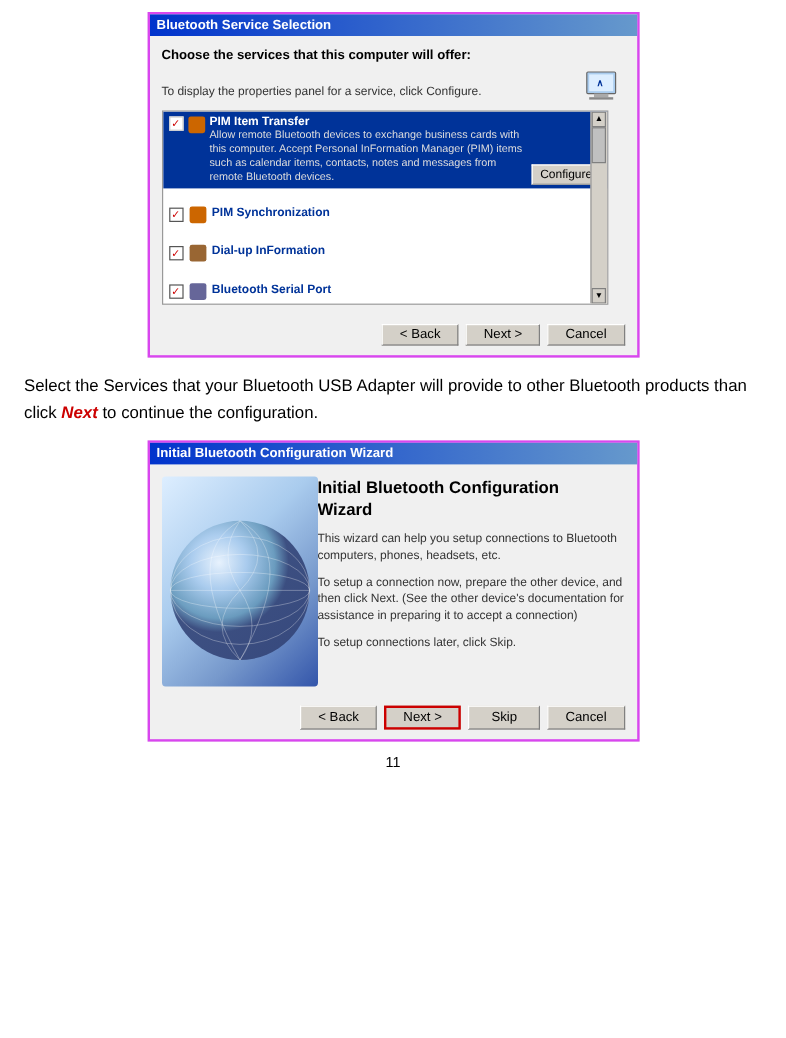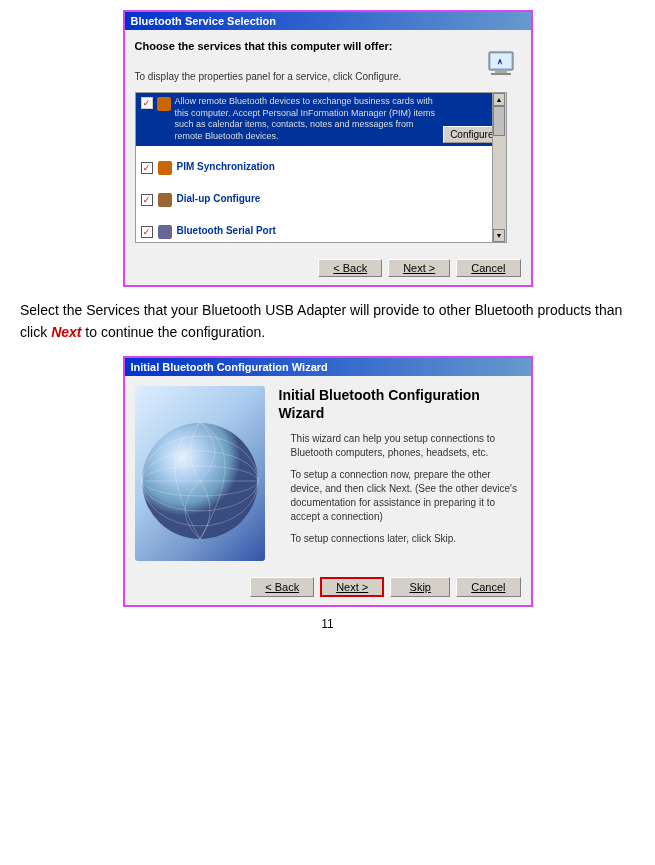--- a/index.html
+++ b/index.html
@@ -43,21 +43,21 @@
     }
     .d1-subtext {
       font-size: 10px;
       color: #333;
       margin-bottom: 8px;
       line-height: 1.4;
     }
     .d1-header-row {
       display: flex;
       justify-content: space-between;
-      align-items: center;
+      align-items: flex-end;
     }
     .d1-icon {
       width: 40px;
       height: 36px;
       flex-shrink: 0;
     }
     .service-list-container {
       border: 1px solid #999;
       background: #fff;
       position: relative;
@@ -113,21 +113,20 @@
     }
     .selected-content {
       flex: 1;
     }
 
     .dialog-buttons {
       display: flex;
       justify-content: flex-end;
       gap: 6px;
       padding: 6px 10px 8px;
-      text-decoration: underline;
     }
     .btn {
       background: #d4d0c8;
       border: 1px solid #808080;
       border-top-color: #fff;
       border-left-color: #fff;
       font-size: 11px;
       padding: 2px 14px;
       cursor: pointer;
       min-width: 60px;
@@ -144,39 +143,38 @@
     .instruction-text .next-word {
       color: #cc0000;
       font-weight: bold;
       font-style: italic;
       text-align: right;
     }
 
     
     .d2-body {
       display: flex;
-      gap: 14px;
+      gap: 0;
       padding: 10px;
     }
     .d2-content {
       flex: 1;
     }
     .d2-title {
       font-size: 14px;
       font-weight: bold;
       color: #000;
       margin-bottom: 10px;
       line-height: 1.3;
     }
     .d2-para {
       font-size: 10px;
       color: #333;
       margin-bottom: 8px;
       line-height: 1.4;
-      margin-left: 12px;
     }
 
     
     .page-number {
       text-align: center;
       margin-top: 10px;
       font-size: 12px;
     }
   </style>
 </head>
@@ -205,34 +203,35 @@
         <text x="16" y="16" font-size="8" fill="#003399" font-weight="bold">∧</text>
       </svg>
     </div>
 
     <div class="service-list-container" style="margin-right:14px; position:relative;">
 
       <div class="selected-row-with-btn">
         <div class="service-checkbox checked" style="background:#fff; border-color:#ccc;"></div>
         <div style="width:14px; height:14px; background:#cc6600; border-radius:2px; flex-shrink:0; margin-top:1px;"></div>
         <div class="selected-content">
+          <div style="font-size:10px; font-weight:bold; color:#fff;">PIM Item Transfer</div>
           <div style="font-size:9px; color:#ddd; line-height:1.3;">Allow remote Bluetooth devices to exchange business cards with this computer. Accept Personal InFormation Manager (PIM) items such as calendar items, contacts, notes and messages from remote Bluetooth devices.</div>
         </div>
         <button class="configure-btn" style="align-self:flex-end; margin-top:auto;">Configure</button>
       </div>
 
       <div class="service-item">
         <div class="service-checkbox checked"></div>
         <div style="width:14px; height:14px; background:#cc6600; border-radius:2px; flex-shrink:0;"></div>
         <span class="service-name">PIM Synchronization</span>
       </div>
       <div class="service-item">
         <div class="service-checkbox checked"></div>
         <div style="width:14px; height:14px; background:#996633; border-radius:2px; flex-shrink:0;"></div>
-        <span class="service-name">Dial-up Configure</span>
+        <span class="service-name">Dial-up InFormation</span>
       </div>
       <div class="service-item">
         <div class="service-checkbox checked"></div>
         <div style="width:14px; height:14px; background:#666699; border-radius:2px; flex-shrink:0;"></div>
         <span class="service-name">Bluetooth Serial Port</span>
       </div>
 
       <div style="position:absolute; right:0; top:0; bottom:0; width:14px; background:#d4d0c8; border-left:1px solid #999; display:flex; flex-direction:column; align-items:center;">
         <div style="width:12px; height:13px; background:#d4d0c8; border:1px solid #808080; display:flex; align-items:center; justify-content:center; font-size:7px; cursor:pointer;">▲</div>
         <div style="width:12px; height:30px; background:#c0c0c0; border:1px solid #808080;"></div>

